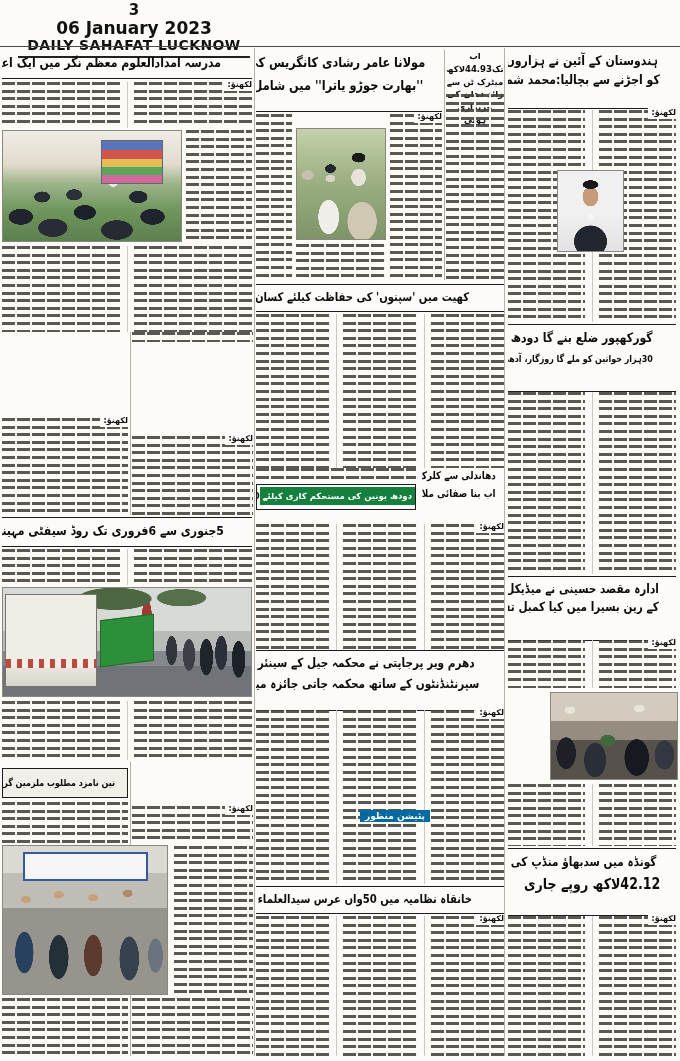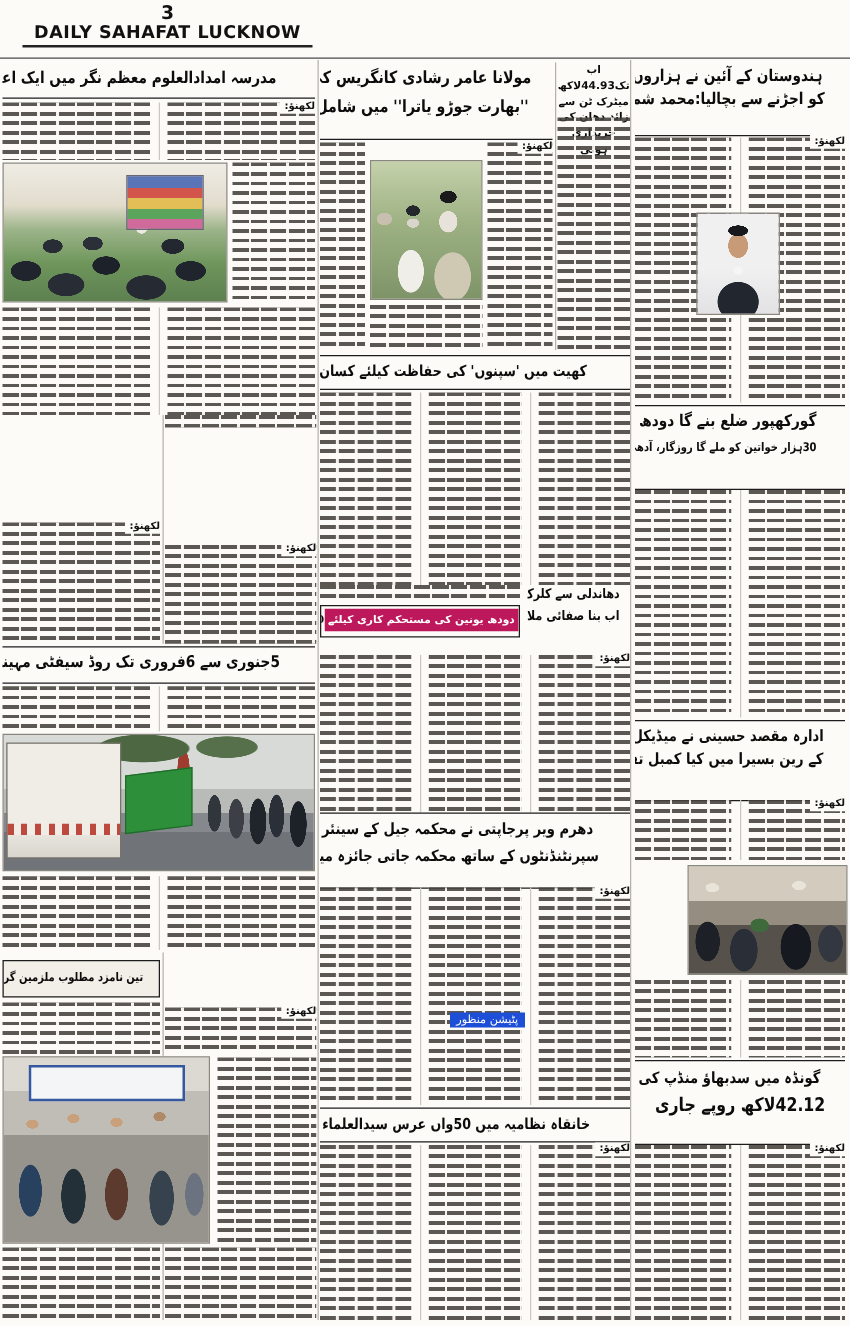--- a/index.html
+++ b/index.html
@@ -15,40 +15,41 @@
   .boxed{border:1.5px solid #1c1c1c;}
   .cols{display:flex;gap:7px;height:100%;}
   .cols>.c{flex:1;position:relative;}
   .cols>.c:not(:last-child){border-left:1px solid #cdc8bf;padding-left:6px;}
   .sim{height:100%;opacity:.88;
        background-image:
          repeating-linear-gradient(90deg, rgba(252,251,248,0) 0 13px, rgba(252,251,248,.95) 13px 15px),
          repeating-linear-gradient(180deg,#45423d 0 3px, transparent 3px 7.6px);}
   .dateline{position:absolute;top:-2px;right:0;font-size:8px;font-weight:700;
             background:#fcfbf8;padding:0 0 1px 4px;z-index:2;line-height:10px;}
-  .chip{position:absolute;background:#1d4ed8;color:#fff;font-size:9px;font-weight:400;
+  .chip{position:absolute;background:#0369a1;color:#fff;font-size:9px;font-weight:700;
         padding:1px 5px;z-index:2;white-space:nowrap;}
-  .inv{background:#be185d;color:#fff;padding:4px 3px;}
+  .inv{background:#15803d;color:#fff;padding:4px 3px;}
   .vline{position:absolute;width:1px;background:#b7b2a9;}
   .photo{position:absolute;border:1px solid #8a877f;box-sizing:border-box;overflow:hidden;}
   .scene{position:absolute;inset:0;}
   .masthead-left{text-align:center;direction:ltr;line-height:1.12;}
   .masthead-left .pnum{font-size:15px;font-weight:700;}
   .masthead-left .pdate{font-size:17px;font-weight:700;}
   .masthead-left .pname{font-size:14px;font-weight:700;letter-spacing:.4px;border-bottom:2px solid #222;padding-bottom:2px;}
   .nameplate{font-size:38px;font-weight:700;text-align:left;line-height:42px;transform:scaleY(1.08);}
   .edlabel{position:absolute;top:0;left:8px;font-size:8px;font-weight:700;}
 </style>
 </head>
 <body>
 
 <div class="page">
 
   <div class="b masthead-left" style="left:18px;top:2px;width:232px;height:44px;">
     <div class="pnum">3</div>
+    <div class="pdate">06 January 2023</div>
     <div class="pname">DAILY SAHAFAT LUCKNOW</div>
   </div>
   <div class="b" style="left:0;top:46px;width:680px;height:0;border-top:1.5px solid #4a4a4a;"></div>
 
   <div class="vline" style="left:504px;top:48px;height:1008px;"></div>
   <div class="vline" style="left:254px;top:48px;height:1008px;"></div>
   <div class="vline" style="left:130px;top:332px;height:183px;"></div>
   <div class="vline" style="left:130px;top:762px;height:83px;"></div>
   <div class="vline" style="left:130px;top:995px;height:61px;"></div>
   <div class="vline" style="left:444px;top:50px;height:230px;"></div>

